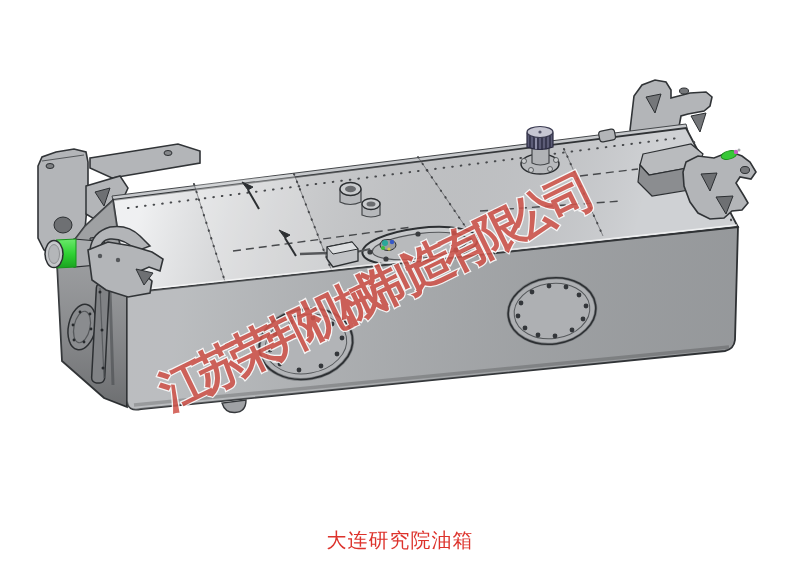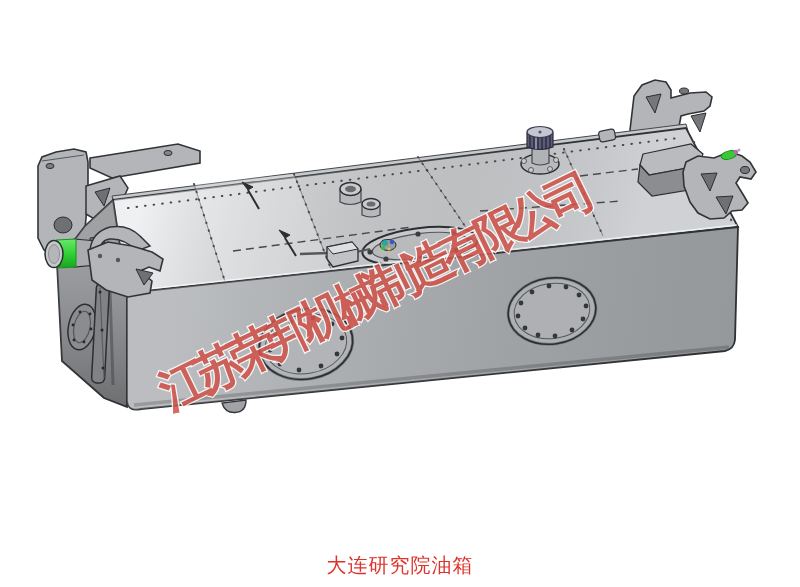--- a/index.html
+++ b/index.html
@@ -1,19 +1,19 @@
 <!DOCTYPE html>
 <html style="--background: #ffffff; --tank-top-color: #dcdee1; --tank-front-color: #aaadb0; --tank-end-color: #8d8f92; --bracket-color: #b3b5b8; --outline-color: #313437; --accent-green: #2fd133; --cap-color: #5c5c77; --accent-magenta: #c95fc3; --caption-color: #dd332c;"><head>
 <meta charset="utf-8">
 <style>
   html,body{margin:0;padding:0;background:#ffffff;}
   .stage{position:relative;width:800px;height:587px;background:var(--background,#ffffff);overflow:hidden;
          font-family:"Liberation Sans","DejaVu Sans",sans-serif;}
   .stage svg{position:absolute;left:0;top:0;}
-  .caption{position:absolute;left:0;right:0;top:552px;text-align:center;
+  .caption{position:absolute;left:0;right:0;top:527px;text-align:center;
            font-size:20px;letter-spacing:1px;color:var(--caption-color,#dd332c);
            font-family:"Liberation Sans","DejaVu Sans",sans-serif;}
   
   .f-top{fill:var(--tank-top-color,#dcdee1);}
   .f-front{fill:var(--tank-front-color,#aaadb0);}
   .f-end{fill:var(--tank-end-color,#8d8f92);}
   .f-br{fill:var(--bracket-color,#b3b5b8);}
   .f-cap{fill:var(--cap-color,#5c5c77);}
   .s-out{stroke:var(--outline-color,#313437);}
   text.watermark{font-weight:bold;font-family:"Liberation Sans","DejaVu Sans",sans-serif;}

